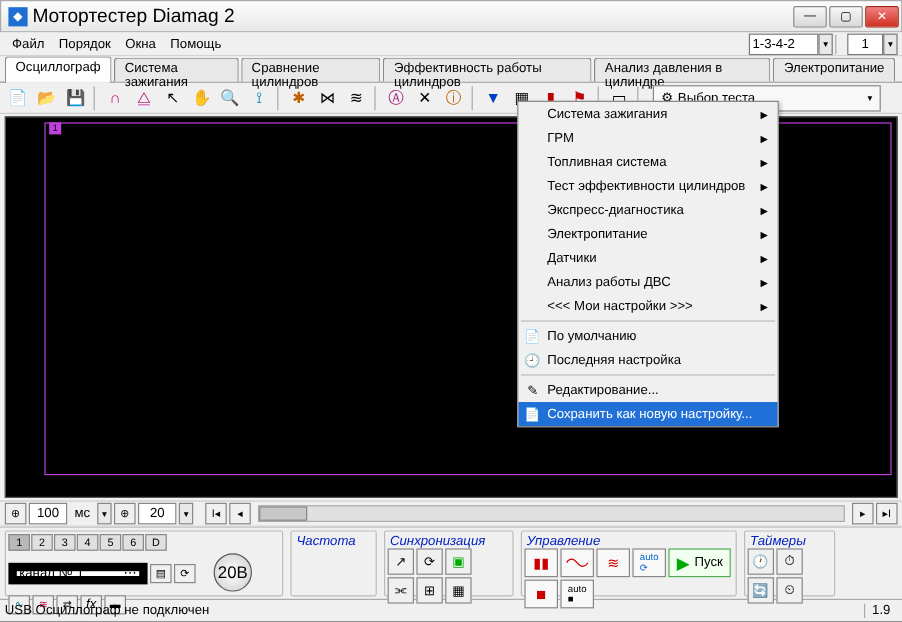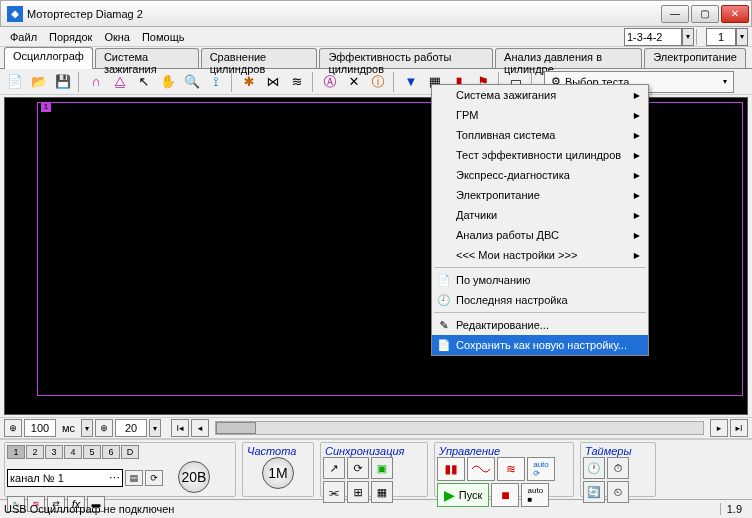--- a/index.html
+++ b/index.html
@@ -1,20 +1,20 @@
 <!DOCTYPE html>
 <html><head>
 <meta charset="utf-8">
 <style>
 * { box-sizing: border-box; margin: 0; padding: 0; font-family: Tahoma, sans-serif; font-size: 11px; }
 body { background: #f0f0f0; width: 752px; height: 518px; overflow: hidden; }
 
 .titlebar { height: 27px; background: linear-gradient(#fdfdfd, #e8e8e8); border: 1px solid #aaa; display: flex; align-items: center; padding: 0 2px; }
 .titlebar .app-icon { width: 16px; height: 16px; background: #1e6fd4; margin: 0 4px; display: flex; align-items: center; justify-content: center; color: #fff; font-size: 10px; }
-.titlebar .title { flex: 1; font-size: 11px; }
+.titlebar .title { flex: 1; font-size: 16px; }
 .titlebar .winbtns { display: flex; gap: 2px; }
 .titlebar .winbtn { width: 28px; height: 18px; border: 1px solid #888; background: linear-gradient(#f8f8f8,#d8d8d8); border-radius: 2px; display: flex; align-items: center; justify-content: center; font-size: 10px; }
 .titlebar .winbtn.close { background: linear-gradient(#f08080,#d03020); border-color: #a02010; color: #fff; }
 
 .menubar { height: 20px; background: #f0f0f0; display: flex; align-items: center; padding: 0 4px; border-bottom: 1px solid #ccc; }
 .menubar .menu-item { padding: 2px 6px; }
 .menubar .spacer { flex: 1; }
 .menubar .fire-label { color: #0020c0; margin-right: 4px; }
 .menubar .fire-input { width: 58px; height: 18px; border: 1px solid #7a7a7a; background: #fff; padding: 0 2px; }
 .menubar .num-input { width: 30px; height: 18px; border: 1px solid #7a7a7a; background: #fff; padding: 0 2px; text-align: center; margin-left: 4px; }
@@ -50,21 +50,21 @@
 .timebar .spin2 { width: 12px; height: 18px; border: 1px solid #888; background: #e8e8e8; display: flex; align-items: center; justify-content: center; font-size: 8px; }
 .timebar .scroll { flex: 1; height: 14px; background: #e0e0e0; border: 1px solid #aaa; margin: 0 4px; position: relative; }
 .timebar .scroll .thumb { position: absolute; left: 0; width: 40px; height: 100%; background: #c8c8c8; border: 1px solid #888; }
 
 .bottom-panel { height: 60px; background: #f0f0f0; display: flex; padding: 2px 4px; gap: 6px; border-top: 1px solid #ccc; }
 .bp-group { border: 1px solid #bbb; border-radius: 2px; padding: 2px; display: flex; flex-direction: column; }
 .bp-label { color: #0020c0; font-size: 11px; padding: 0 2px; font-style: italic; }
 .ch-tabs { display: flex; gap: 1px; margin-bottom: 2px; }
 .ch-tab { width: 18px; height: 14px; border: 1px solid #888; background: #e0e0e0; font-size: 9px; text-align: center; line-height: 12px; }
 .ch-tab.active { background: #b8b8b8; }
-.ch-select { width: 116px; height: 18px; border: 1px solid #000000; background: #fff; padding: 0 2px; display: flex; align-items: center; }
+.ch-select { width: 116px; height: 18px; border: 7px solid #000000; background: #fff; padding: 0 2px; display: flex; align-items: center; }
 .ch-select .dots { margin-left: auto; }
 .ch-row2 { display: flex; gap: 2px; margin-top: 2px; }
 .ch-btn { width: 18px; height: 16px; border: 1px solid #888; background: #f0f0f0; font-size: 9px; text-align: center; line-height: 14px; }
 
 .dial-box { width: 58px; display: flex; flex-direction: column; align-items: center; position: relative; }
 .dial { width: 32px; height: 32px; border-radius: 50%; background: radial-gradient(#fff,#ccc); border: 1px solid #555; position: relative; margin-bottom: 1px; }
 .dial .center-val { position: absolute; top: 50%; left: 50%; transform: translate(-50%,-50%); font-size: 14px; }
 
 .btn-grid { display: flex; flex-wrap: wrap; gap: 2px; width: 78px; }
 .btn-grid .gb { width: 22px; height: 22px; border: 1px solid #888; background: #f0f0f0; display: flex; align-items: center; justify-content: center; font-size: 11px; }
@@ -260,40 +260,35 @@
       <div class="ch-btn" style="color:#08a">∿</div>
       <div class="ch-btn" style="color:#c04">≋</div>
       <div class="ch-btn">⇄</div>
       <div class="ch-btn"><i>fx</i></div>
       <div class="ch-btn">▬</div>
     </div>
   </div>
 
   <div class="bp-group" style="width:72px">
     <div class="bp-label">Частота</div>
-    <div class="dial-box" style="width:100%">
-      <div class="dial">
-          <div class="center-val">1M</div>
-        </div>
-    </div>
   </div>
 
   <div class="bp-group" style="width:108px">
     <div class="bp-label">Синхронизация</div>
     <div class="btn-grid">
       <div class="gb">↗</div>
       <div class="gb">⟳</div>
       <div class="gb" style="color:#0a0">▣</div>
       <div class="gb">⫘</div>
       <div class="gb">⊞</div>
       <div class="gb">▦</div>
     </div>
   </div>
 
-  <div class="bp-group" style="width:140px">
+  <div class="bp-group" style="width:180px">
     <div class="bp-label">Управление</div>
     <div class="ctrl-box">
       <div class="cb rec">▮▮</div>
       <div class="cb" style="color:#c00">
           <svg class="wave" width="18" height="12" viewBox="0 0 18 12">
             <path d="M0 6 Q4 0 9 6 T18 6"></path>
           </svg>
         </div>
       <div class="cb" style="color:#c00">≋</div>
       <div class="cb" style="font-size:8px; color:#06c">auto<br>⟳</div>

